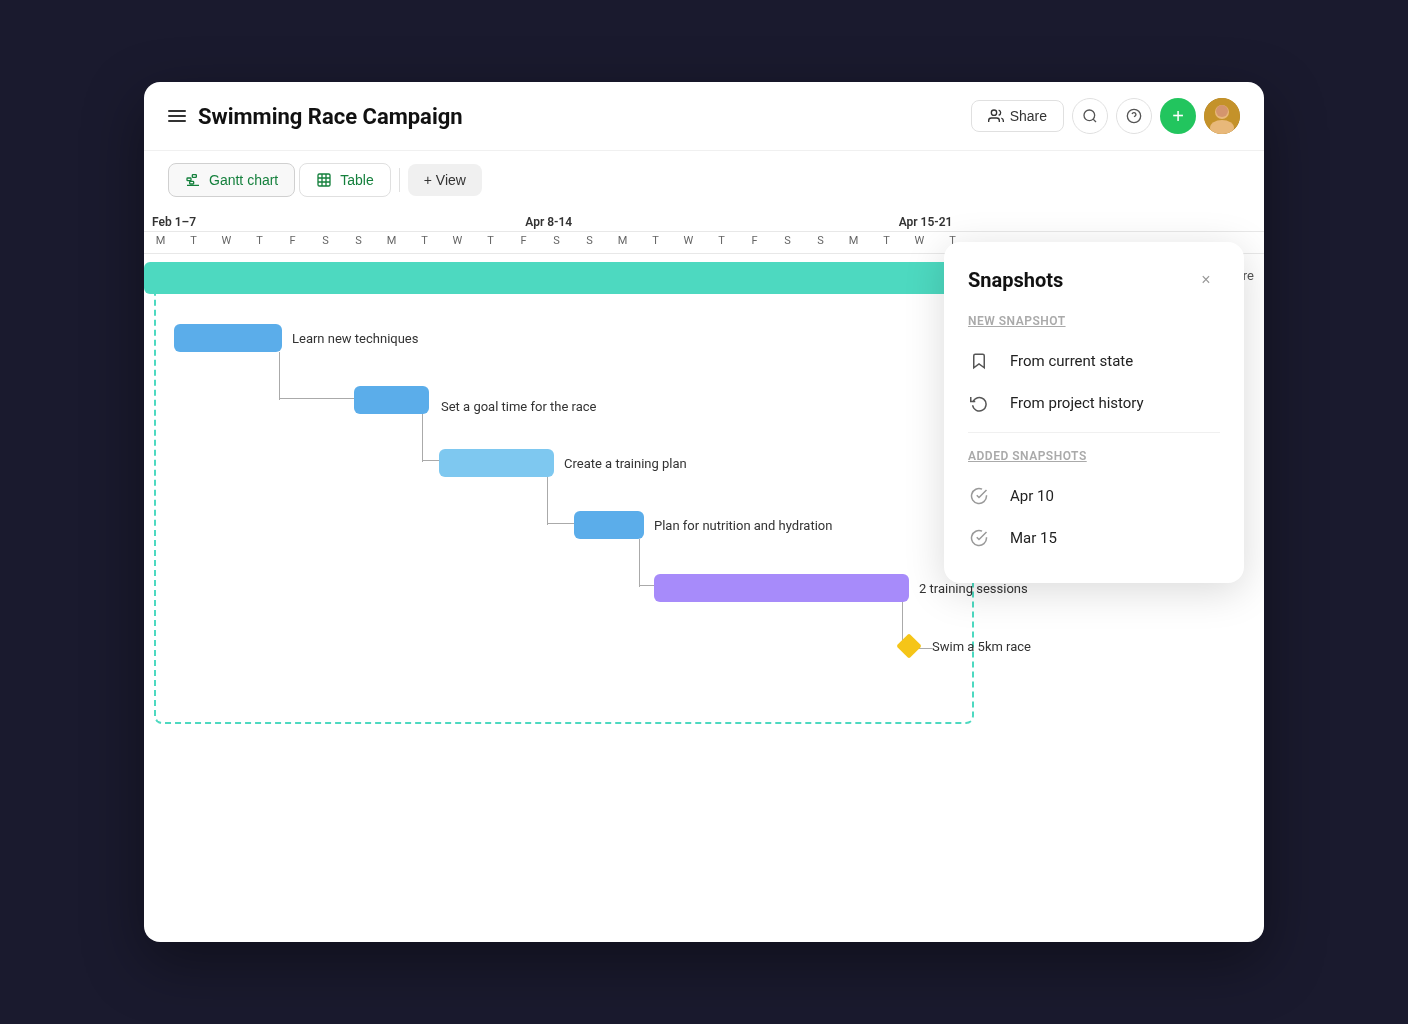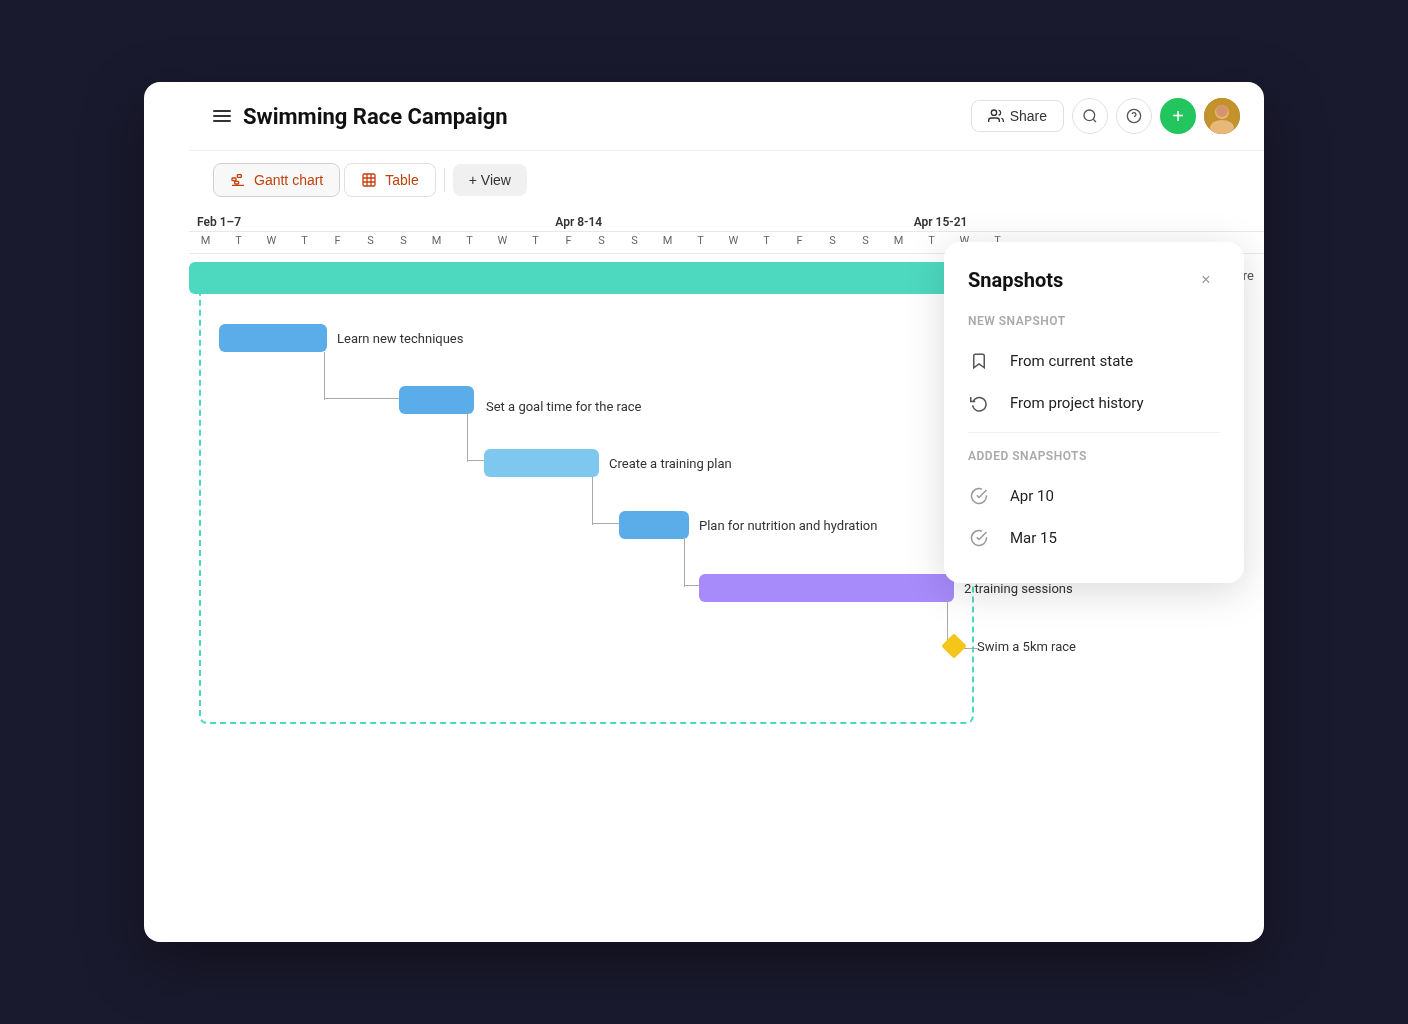--- a/index.html
+++ b/index.html
@@ -13,21 +13,20 @@
       padding: 20px;
     }
     .app-window {
       background: #ffffff;
       border-radius: 16px;
       width: 1120px;
       min-height: 860px;
       overflow: hidden;
       position: relative;
       box-shadow: 0 20px 60px rgba(0,0,0,0.4);
-      padding-left: 45px;
     }
     
     .header {
       display: flex;
       align-items: center;
       padding: 16px 24px;
       border-bottom: 1px solid #f0f0f0;
       gap: 12px;
     }
     .menu-icon {
@@ -120,21 +119,21 @@
     .toolbar-btn {
       display: flex;
       align-items: center;
       gap: 8px;
       padding: 8px 16px;
       border-radius: 8px;
       border: 1px solid #e0e0e0;
       background: #fff;
       cursor: pointer;
       font-size: 14px;
-      color: #c2410c;
+      color: #15803d;
     }
     .toolbar-btn.active {
       background: #f8f8f8;
       border-color: #d0d0d0;
     }
     .toolbar-divider {
       width: 1px;
       height: 24px;
       background: #e0e0e0;
       margin: 0 4px;
@@ -261,20 +260,21 @@
       align-items: center;
       justify-content: center;
     }
     .section-label {
       font-size: 12px;
       font-weight: 600;
       color: #aaa;
       letter-spacing: 0.5px;
       margin-bottom: 12px;
       text-transform: uppercase;
+      text-decoration: underline;
     }
     .snapshot-item {
       display: flex;
       align-items: center;
       gap: 20px;
       padding: 10px 0;
       cursor: pointer;
     }
     .snapshot-icon {
       width: 22px;

